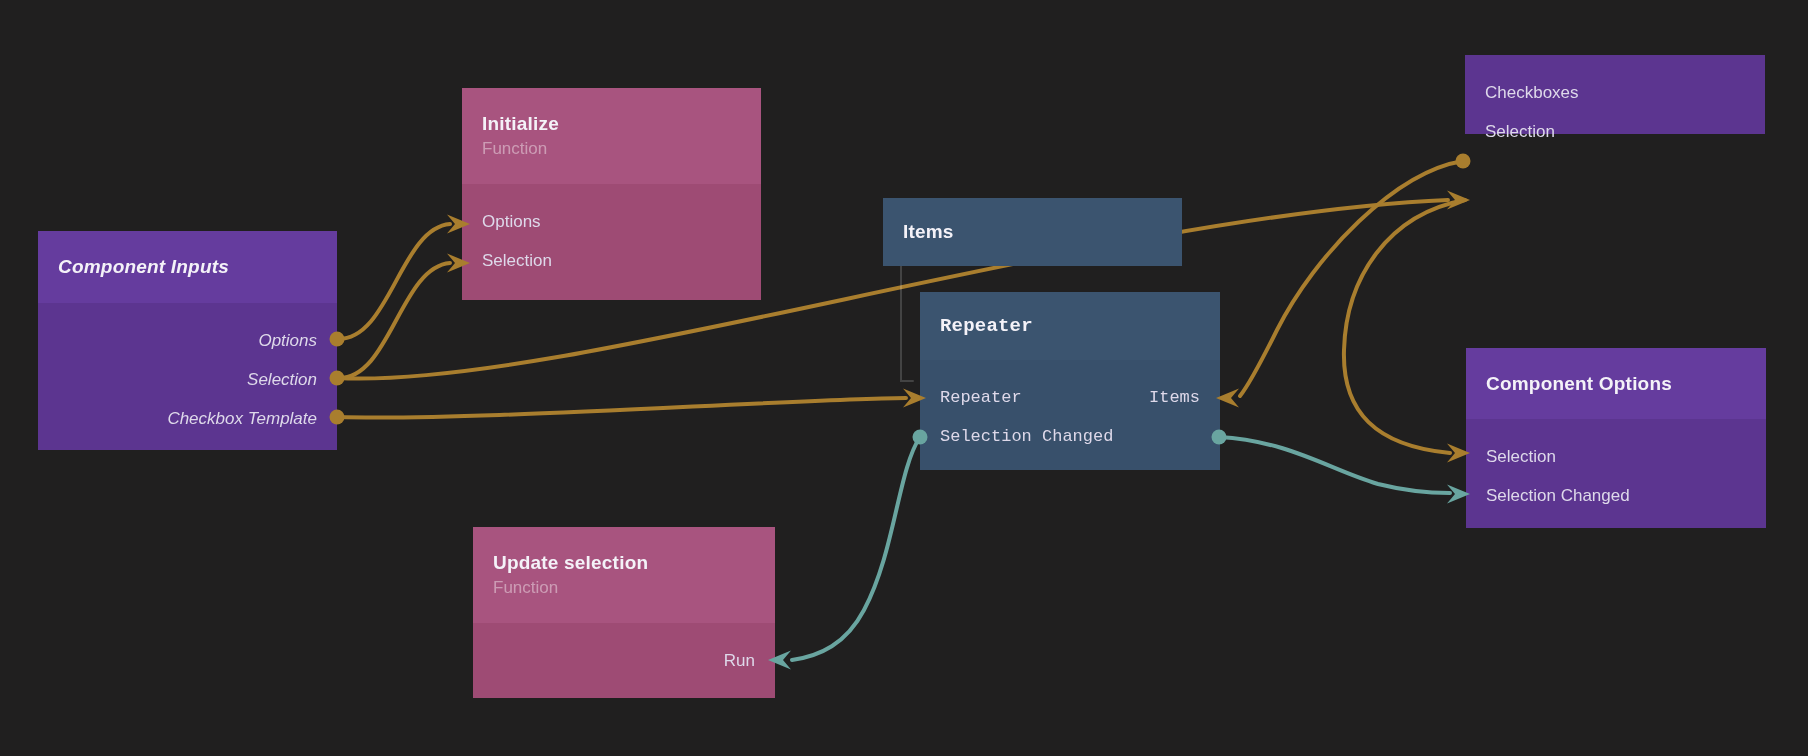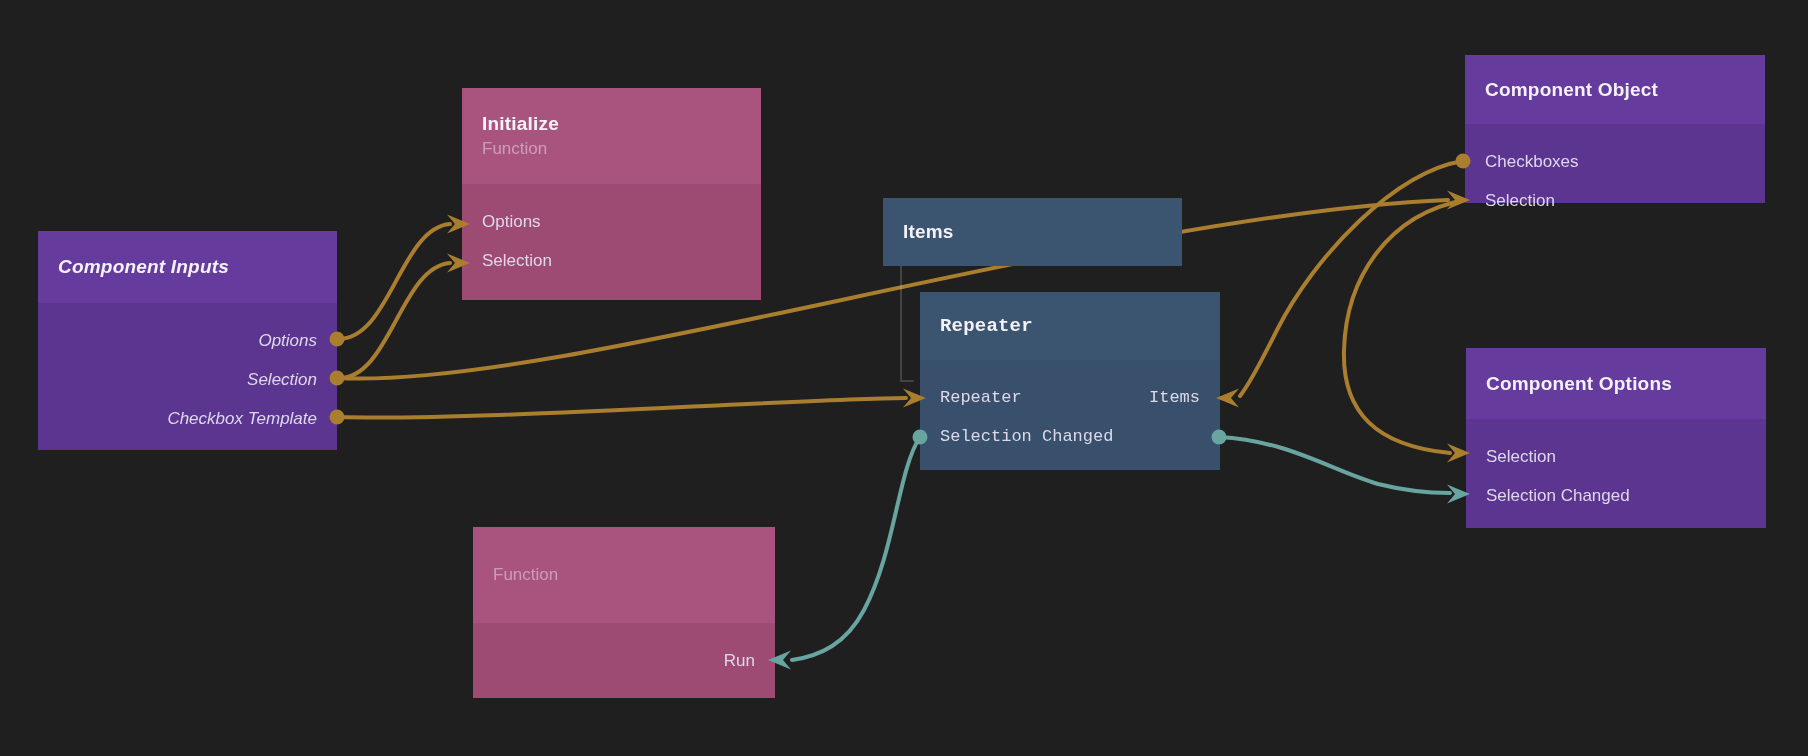--- a/index.html
+++ b/index.html
@@ -82,30 +82,28 @@
           <div class="node-title">Repeater</div>
         </div>
         <div class="node-body" style="height: 110px; background: rgb(56, 80, 107);">
           <div class="port left" style="top: 25px;">Repeater</div>
           <div class="port right" style="top: 25px;">Items</div>
           <div class="port left" style="top: 64px;">Selection Changed</div>
         </div>
       </div>
       <div class="node" style="left: 473px; top: 527px; width: 302px;">
         <div class="node-header" style="height: 96px; background: rgb(168, 84, 127);">
+          <div class="node-title">Update selection</div>
           <div class="node-subtitle">Function</div>
         </div>
         <div class="node-body" style="height: 75px; background: rgb(158, 75, 116);">
           <div class="port right" style="top: 25px;">Run</div>
         </div>
       </div>
       <div class="node" style="left: 1465px; top: 55px; width: 300px;">
-        <div class="node-header" style="height: 69px; background: rgb(101, 60, 158);">
-          <div class="node-title">Component Object</div>
-        </div>
         <div class="node-body" style="height: 79px; background: rgb(92, 53, 144);">
           <div class="port left" style="top: 25px;">Checkboxes</div>
           <div class="port left" style="top: 64px;">Selection</div>
         </div>
       </div>
       <div class="node" style="left: 1466px; top: 348px; width: 300px;">
         <div class="node-header" style="height: 71px; background: rgb(101, 60, 158);">
           <div class="node-title">Component Options</div>
         </div>
         <div class="node-body" style="height: 109px; background: rgb(92, 53, 144);">

